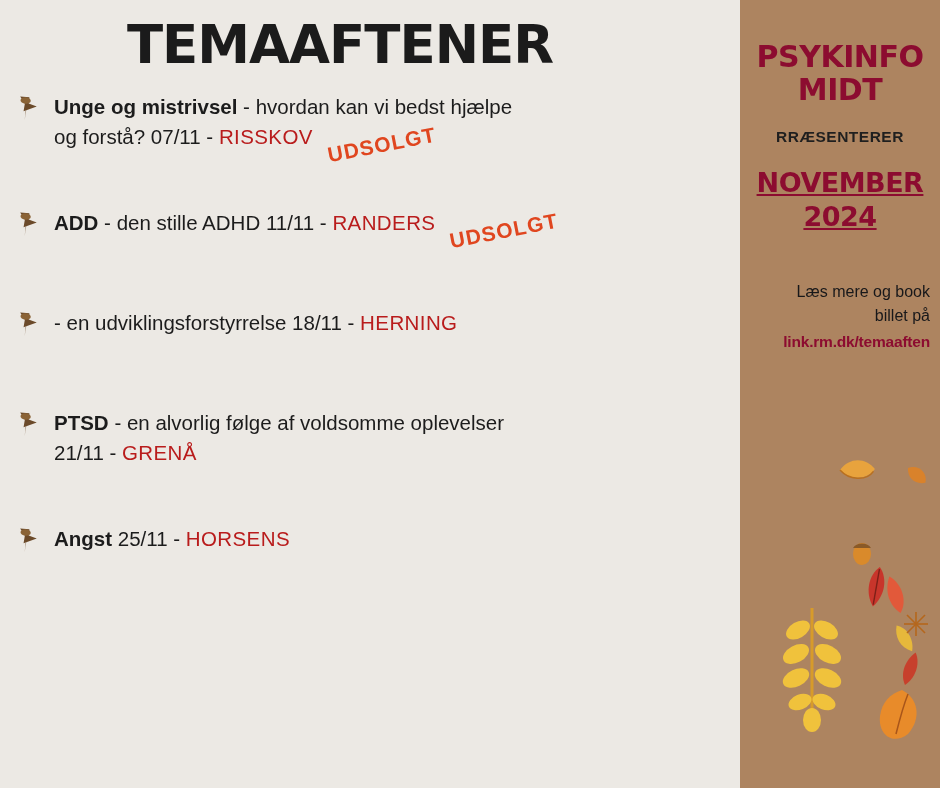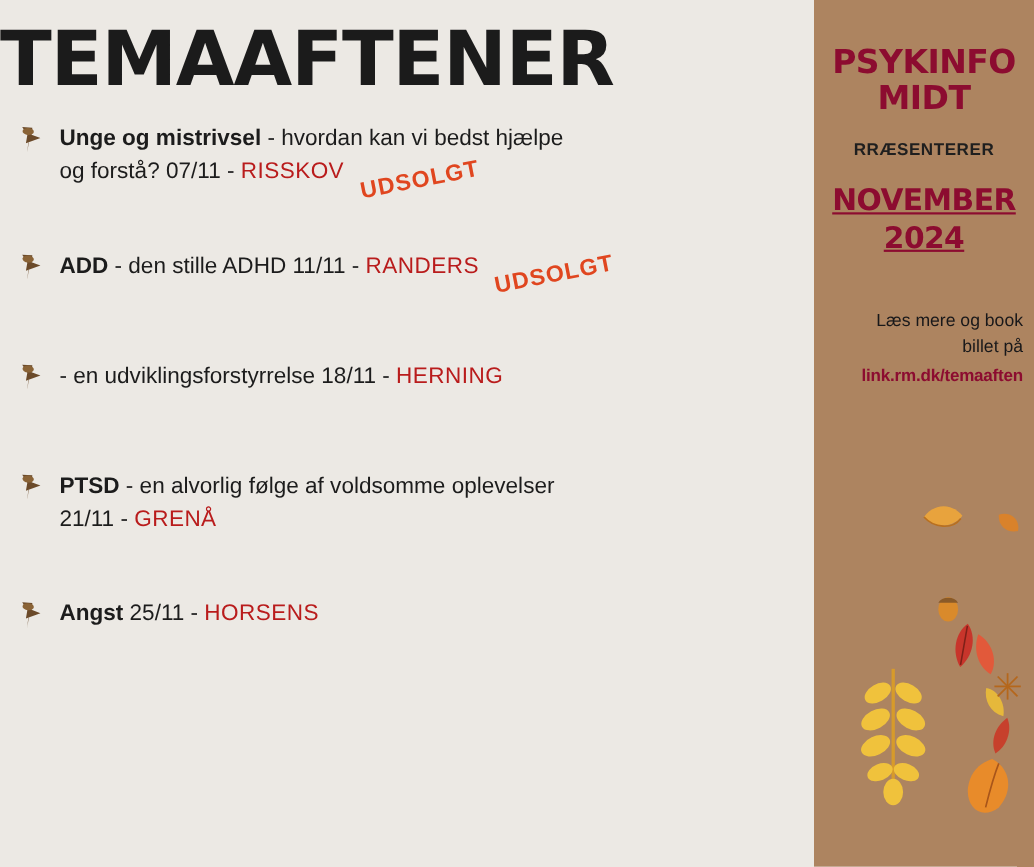--- a/index.html
+++ b/index.html
@@ -19,23 +19,24 @@
   .left {
     width: 740px;
     height: 788px;
     position: relative;
     background: #ece9e4;
     padding: 0;
   }
   .title {
     font-family: "DejaVu Sans", sans-serif;
     font-weight: 700;
-    font-size: 69px;
+    font-size: 53px;
     letter-spacing: -1px;
     color: #1b1b1b;
+    text-align: center;
     padding-top: 14px;
     padding-right: 60px;
   }
   .events {
     margin-top: 17px;
     padding-left: 12px;
   }
   .event {
     position: relative;
     padding-left: 42px;

